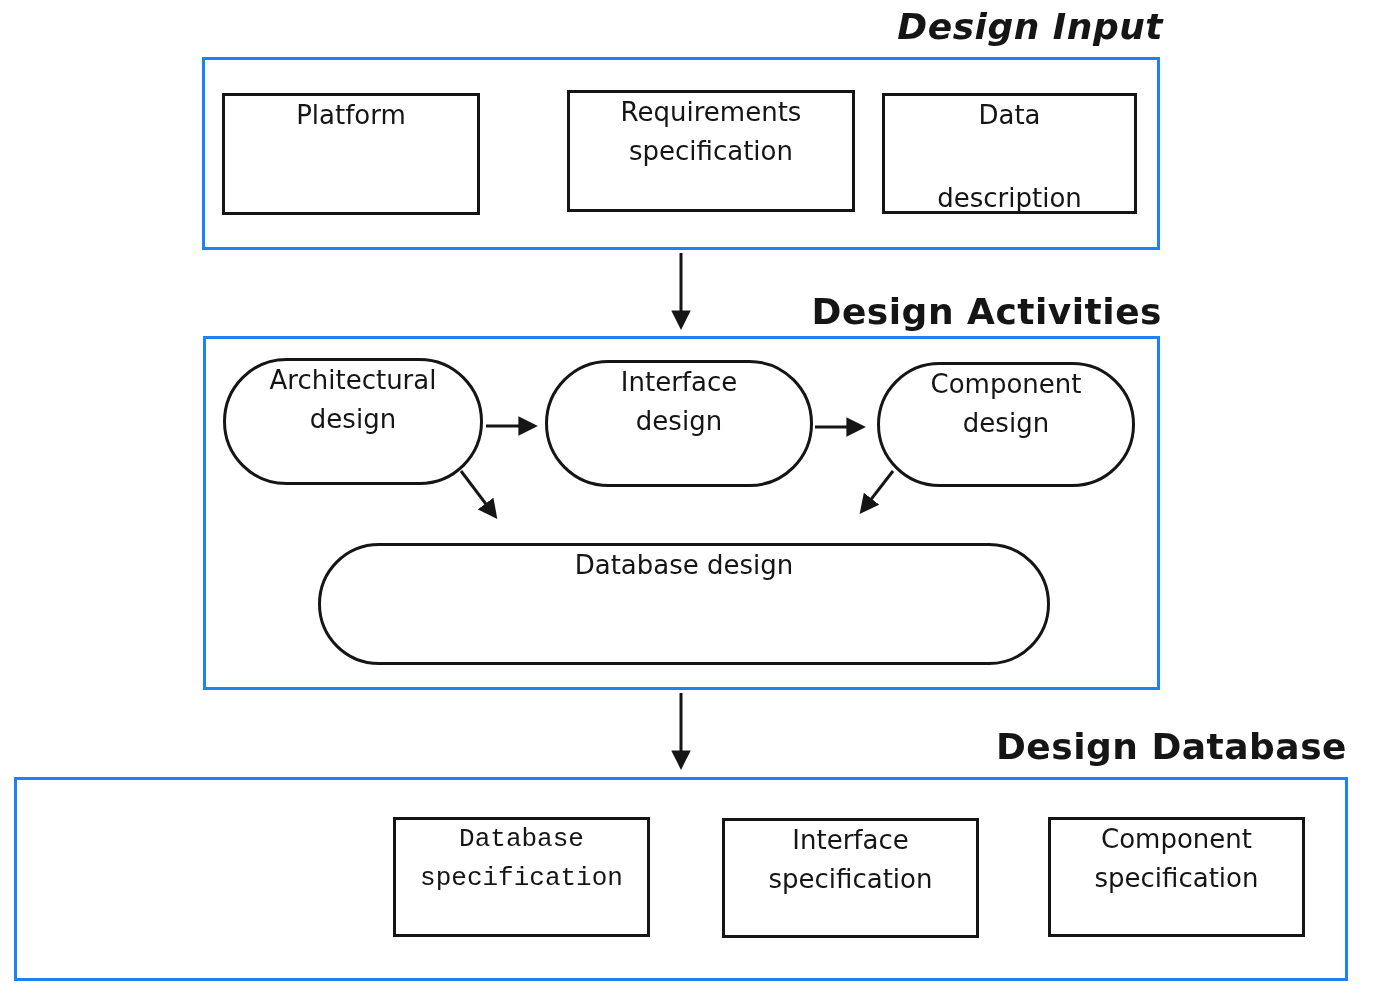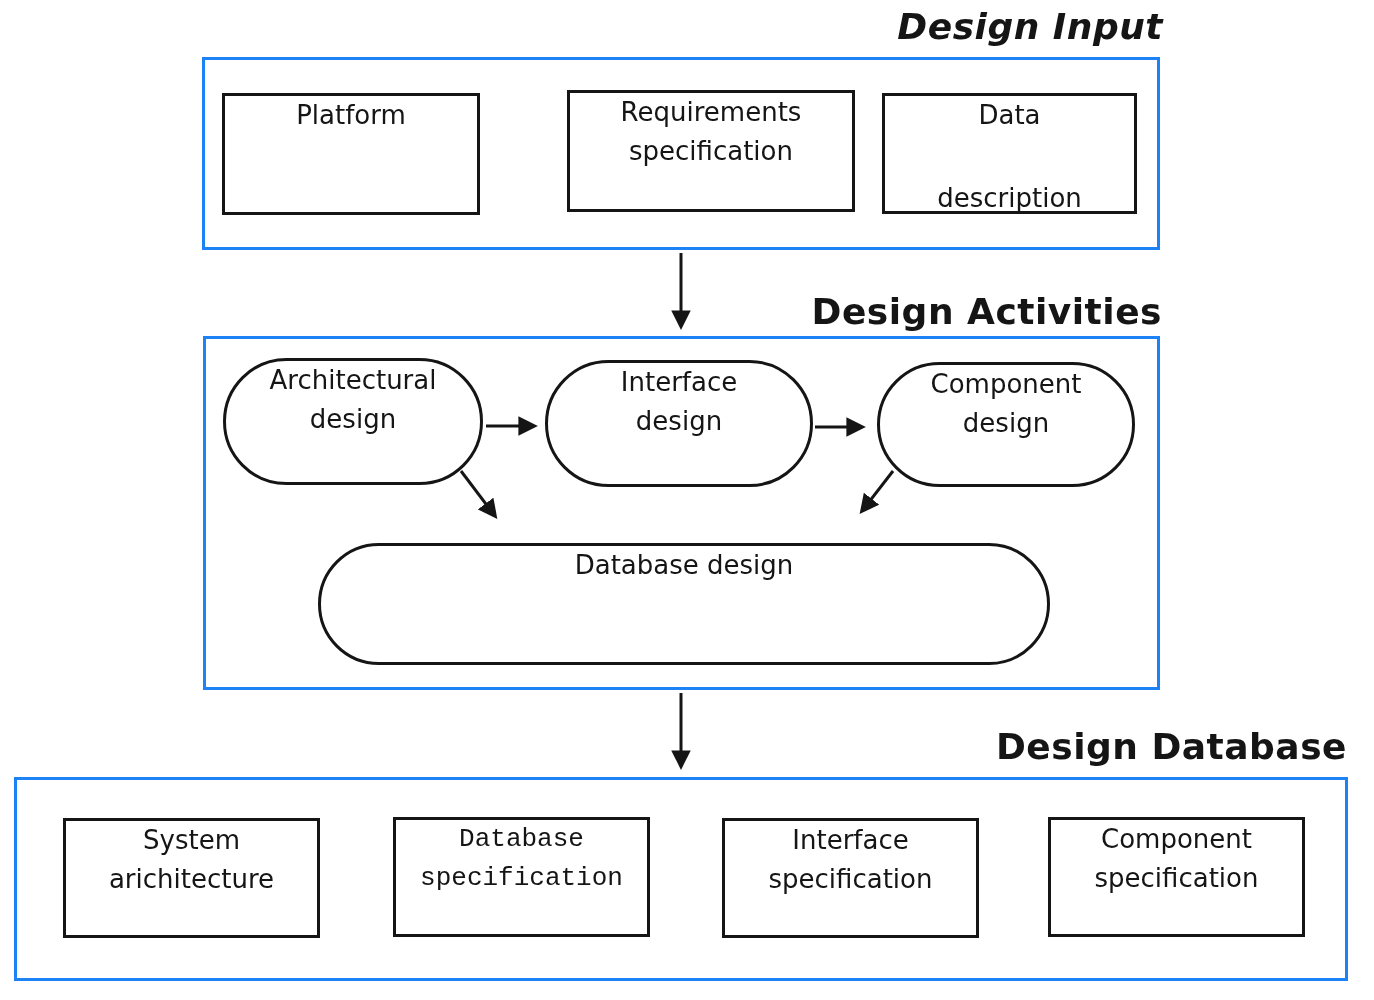--- a/index.html
+++ b/index.html
@@ -87,24 +87,20 @@
     <span class="line">design</span>
   </div>
   <div class="node stadium" style="left:877px; top:362px; width:258px; height:125px;">
     <span class="line">Component</span>
     <span class="line">design</span>
   </div>
   <div class="node stadium" style="left:318px; top:543px; width:732px; height:122px; border-radius:61px;">
     <span class="line">Database design</span>
   </div>
 
-  <div class="node" style="left:63px; top:818px; width:257px; height:120px;">
-    <span class="line">System</span>
-    <span class="line">arichitecture</span>
-  </div>
   <div class="node" style="left:393px; top:817px; width:257px; height:120px;font-family:Liberation Mono, monospace;">
     <span class="line">Database</span>
     <span class="line">specification</span>
   </div>
   <div class="node" style="left:722px; top:818px; width:257px; height:120px;">
     <span class="line">Interface</span>
     <span class="line">specification</span>
   </div>
   <div class="node" style="left:1048px; top:817px; width:257px; height:120px;">
     <span class="line">Component</span>

